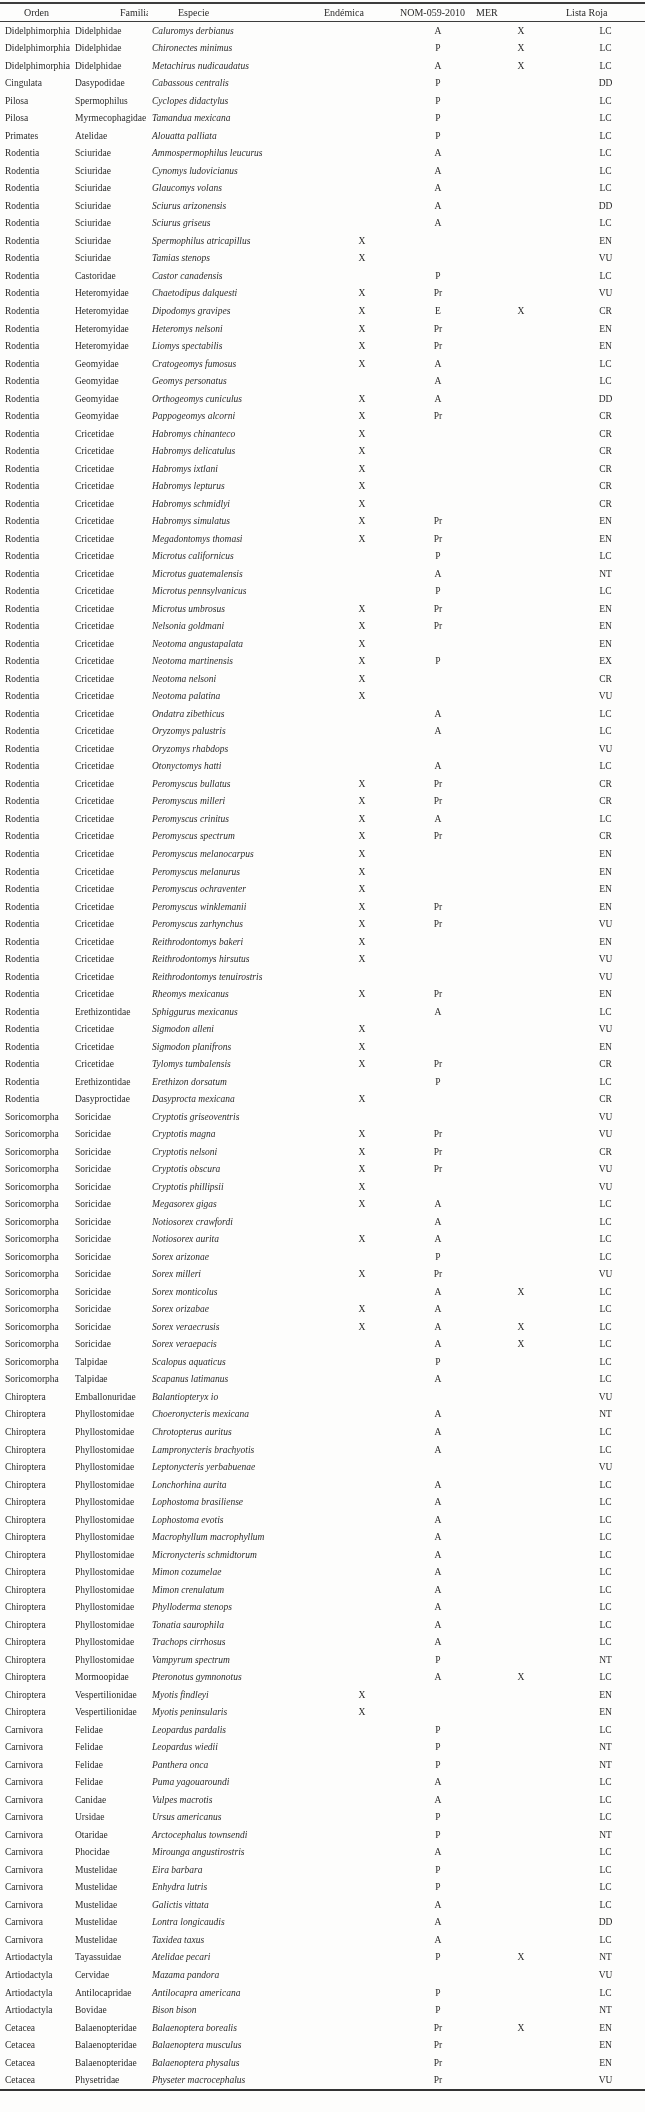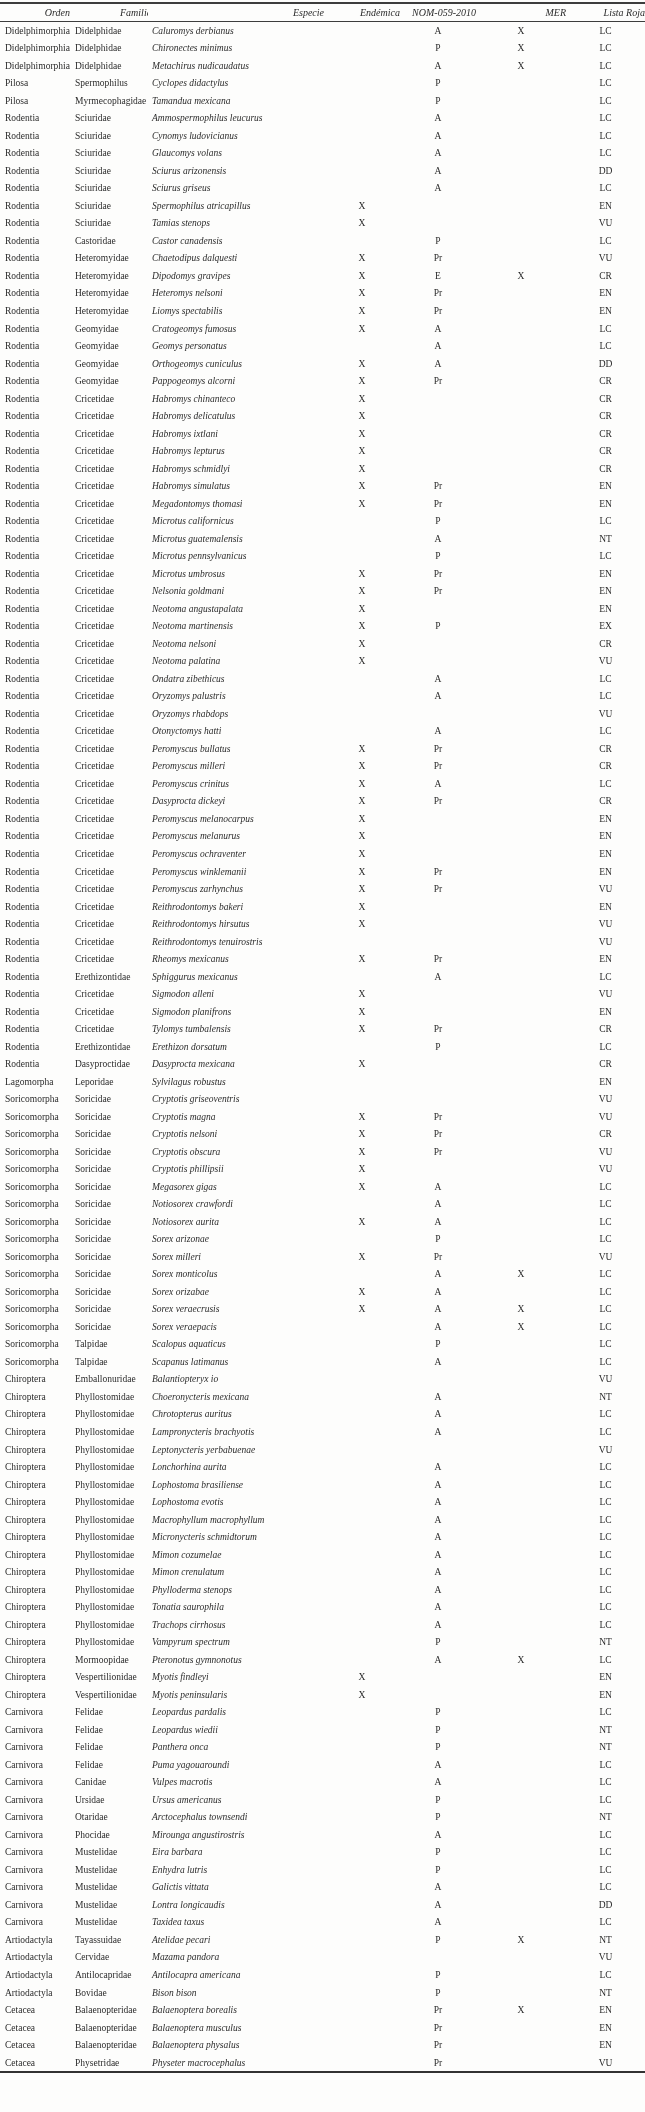--- a/index.html
+++ b/index.html
@@ -23,28 +23,27 @@
   col.c-especie { width: 176px; }
   col.c-endemica{ width: 76px; }
   col.c-nom     { width: 76px; }
   col.c-mer     { width: 90px; }
   col.c-lista   { width: 79px; }
 
   thead th {
     height: 17px;
     font-weight: normal;
     font-size: 10px;
-    text-align: right;
+    text-align: left;
     vertical-align: middle;
     border-top: 2px solid #3d3d3d;
     border-bottom: 1.5px solid #3d3d3d;
     padding: 0;
     white-space: nowrap;
     overflow: hidden;
-    font-style: italic;
   }
   thead th:nth-child(1) { padding-left: 24px; }
   thead th:nth-child(2) { padding-left: 50px; }
   thead th:nth-child(3) { padding-left: 30px; margin-top: 48px; }
 
   tbody td {
     height: 17.53px;
     padding: 0;
     vertical-align: middle;
     white-space: nowrap;
@@ -103,38 +102,56 @@
       <tr>
         <td>Didelphimorphia</td>
         <td>Didelphidae</td>
         <td>Metachirus nudicaudatus</td>
         <td></td>
         <td>A</td>
         <td>X</td>
         <td>LC</td>
       </tr>
       <tr>
+        <td>Cingulata</td>
+        <td>Dasypodidae</td>
+        <td>Cabassous centralis</td>
+        <td></td>
+        <td>P</td>
+        <td></td>
+        <td>DD</td>
+      </tr>
+      <tr>
         <td>Pilosa</td>
         <td>Spermophilus</td>
         <td>Cyclopes didactylus</td>
         <td></td>
         <td>P</td>
         <td></td>
         <td>LC</td>
       </tr>
       <tr>
         <td>Pilosa</td>
         <td>Myrmecophagidae</td>
         <td>Tamandua mexicana</td>
         <td></td>
         <td>P</td>
         <td></td>
         <td>LC</td>
       </tr>
       <tr>
+        <td>Primates</td>
+        <td>Atelidae</td>
+        <td>Alouatta palliata</td>
+        <td></td>
+        <td>P</td>
+        <td></td>
+        <td>LC</td>
+      </tr>
+      <tr>
         <td>Rodentia</td>
         <td>Sciuridae</td>
         <td>Ammospermophilus leucurus</td>
         <td></td>
         <td>A</td>
         <td></td>
         <td>LC</td>
       </tr>
       <tr>
         <td>Rodentia</td>
@@ -474,21 +491,21 @@
         <td>Cricetidae</td>
         <td>Peromyscus crinitus</td>
         <td>X</td>
         <td>A</td>
         <td></td>
         <td>LC</td>
       </tr>
       <tr>
         <td>Rodentia</td>
         <td>Cricetidae</td>
-        <td>Dasyprocta dickeyi</td>
+        <td>Peromyscus spectrum</td>
         <td>X</td>
         <td>Pr</td>
         <td></td>
         <td>CR</td>
       </tr>
       <tr>
         <td>Rodentia</td>
         <td>Cricetidae</td>
         <td>Peromyscus melanocarpus</td>
         <td>X</td>
@@ -614,29 +631,20 @@
         <td>LC</td>
       </tr>
       <tr>
         <td>Rodentia</td>
         <td>Dasyproctidae</td>
         <td>Dasyprocta mexicana</td>
         <td>X</td>
         <td></td>
         <td></td>
         <td>CR</td>
-      </tr>
-      <tr>
-        <td>Lagomorpha</td>
-        <td>Leporidae</td>
-        <td>Sylvilagus robustus</td>
-        <td></td>
-        <td></td>
-        <td></td>
-        <td>EN</td>
       </tr>
       <tr>
         <td>Soricomorpha</td>
         <td>Soricidae</td>
         <td>Cryptotis griseoventris</td>
         <td></td>
         <td></td>
         <td></td>
         <td>VU</td>
       </tr>

